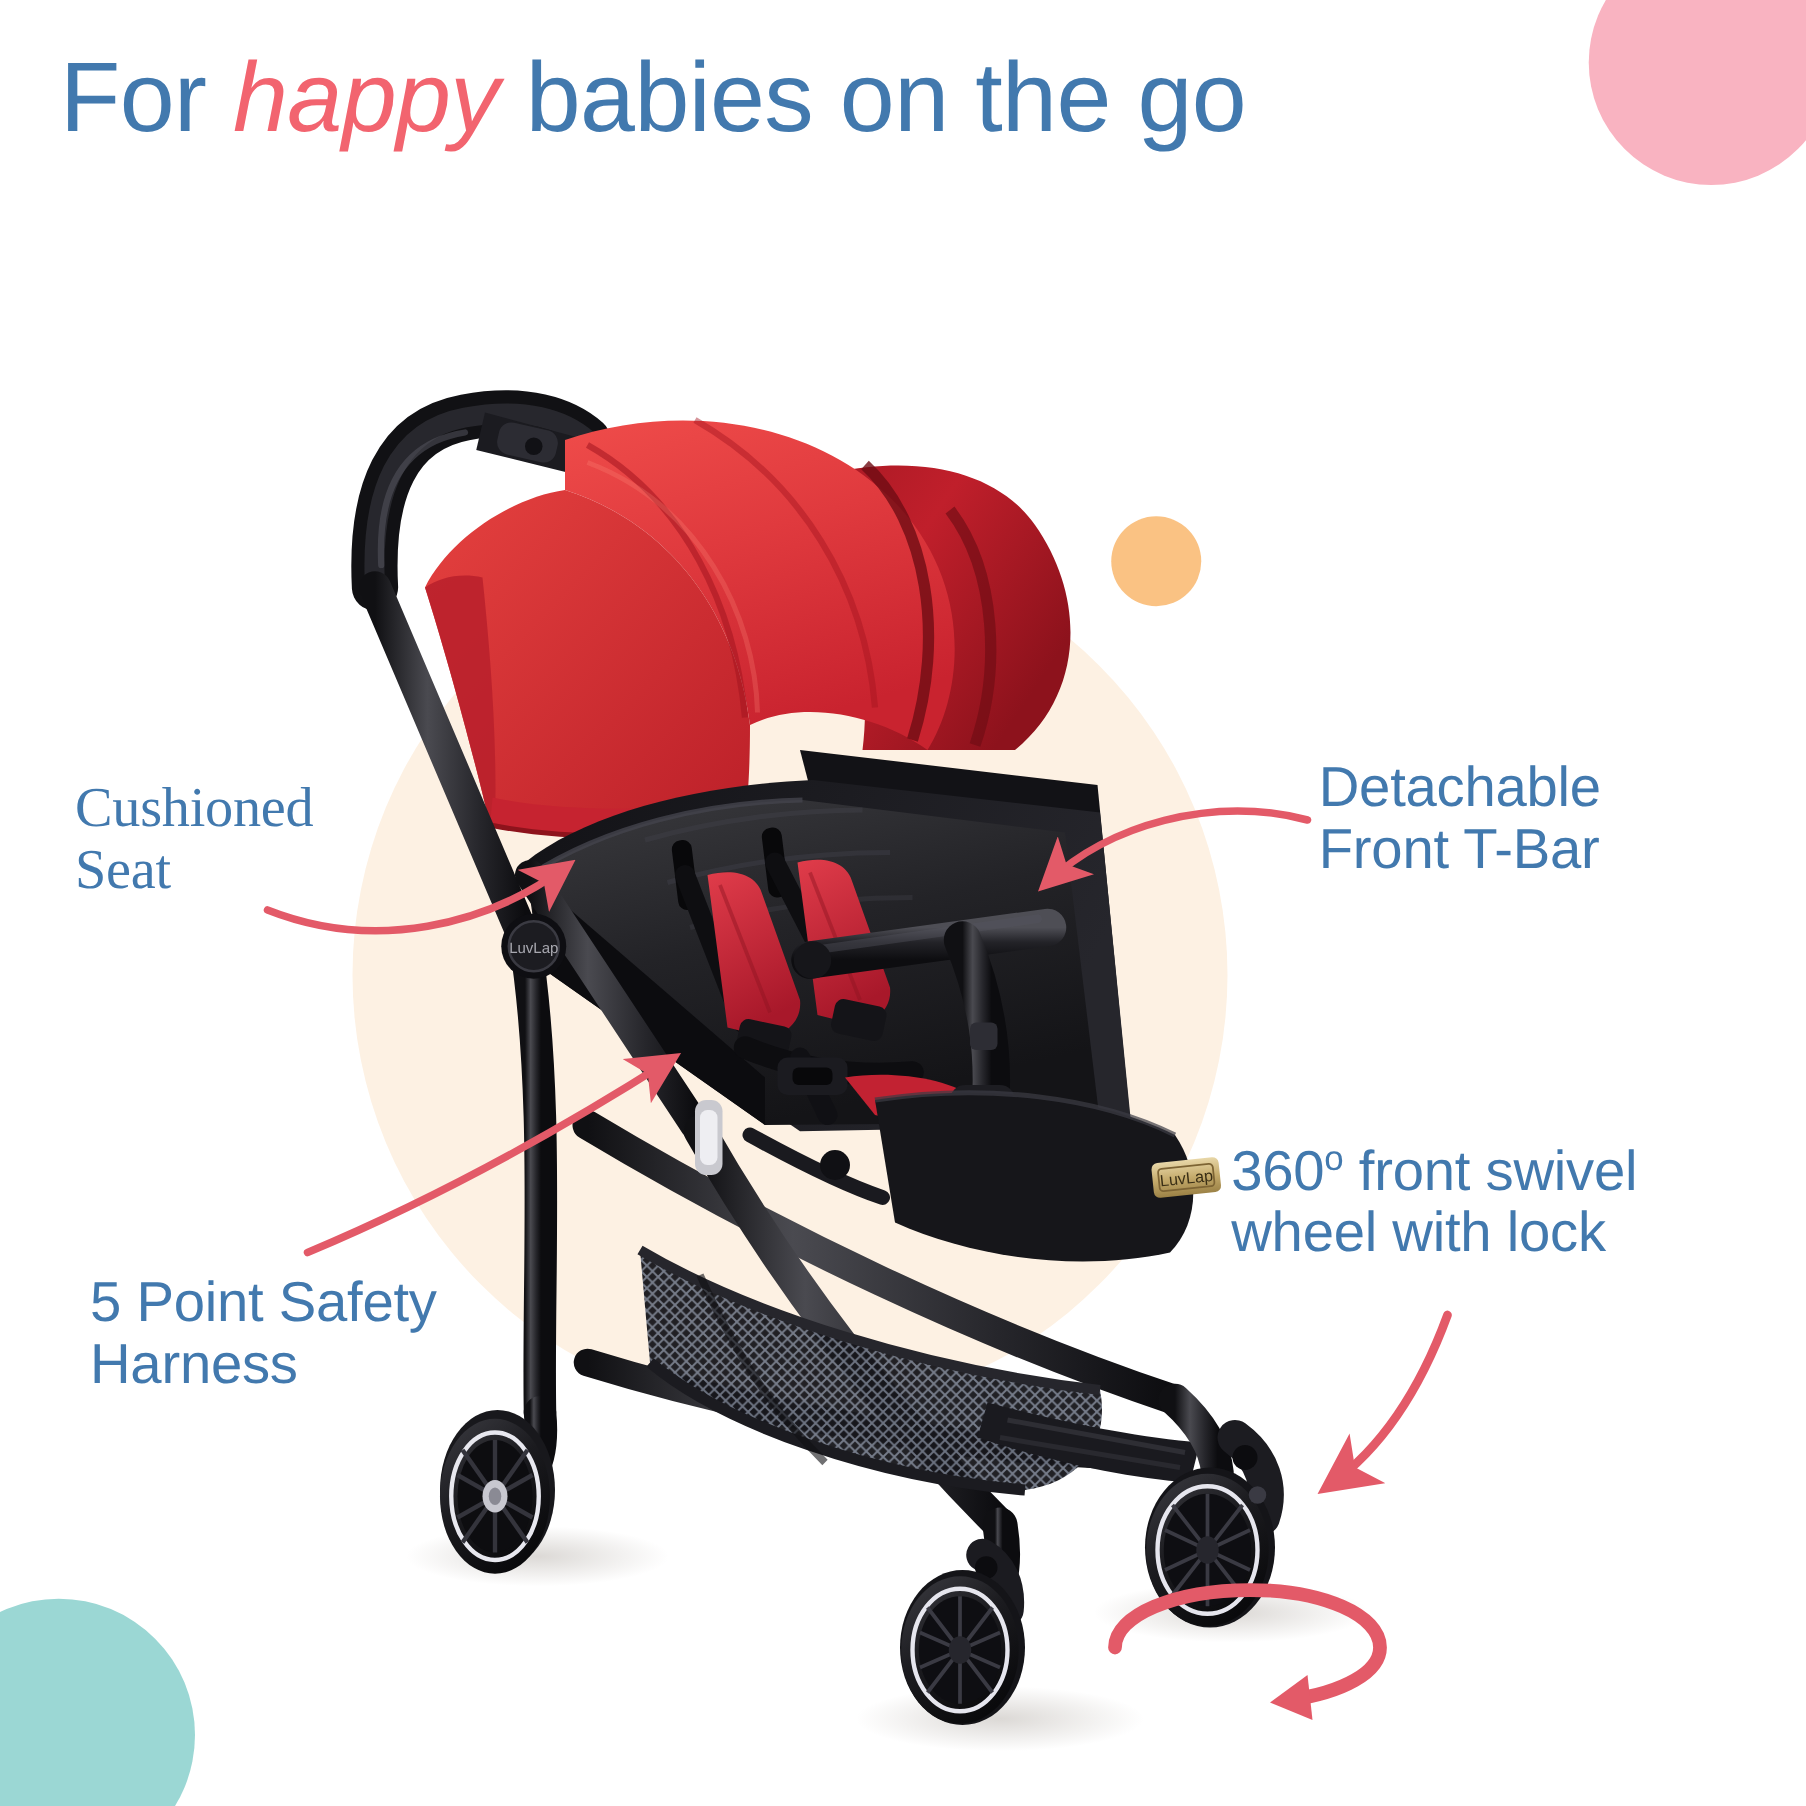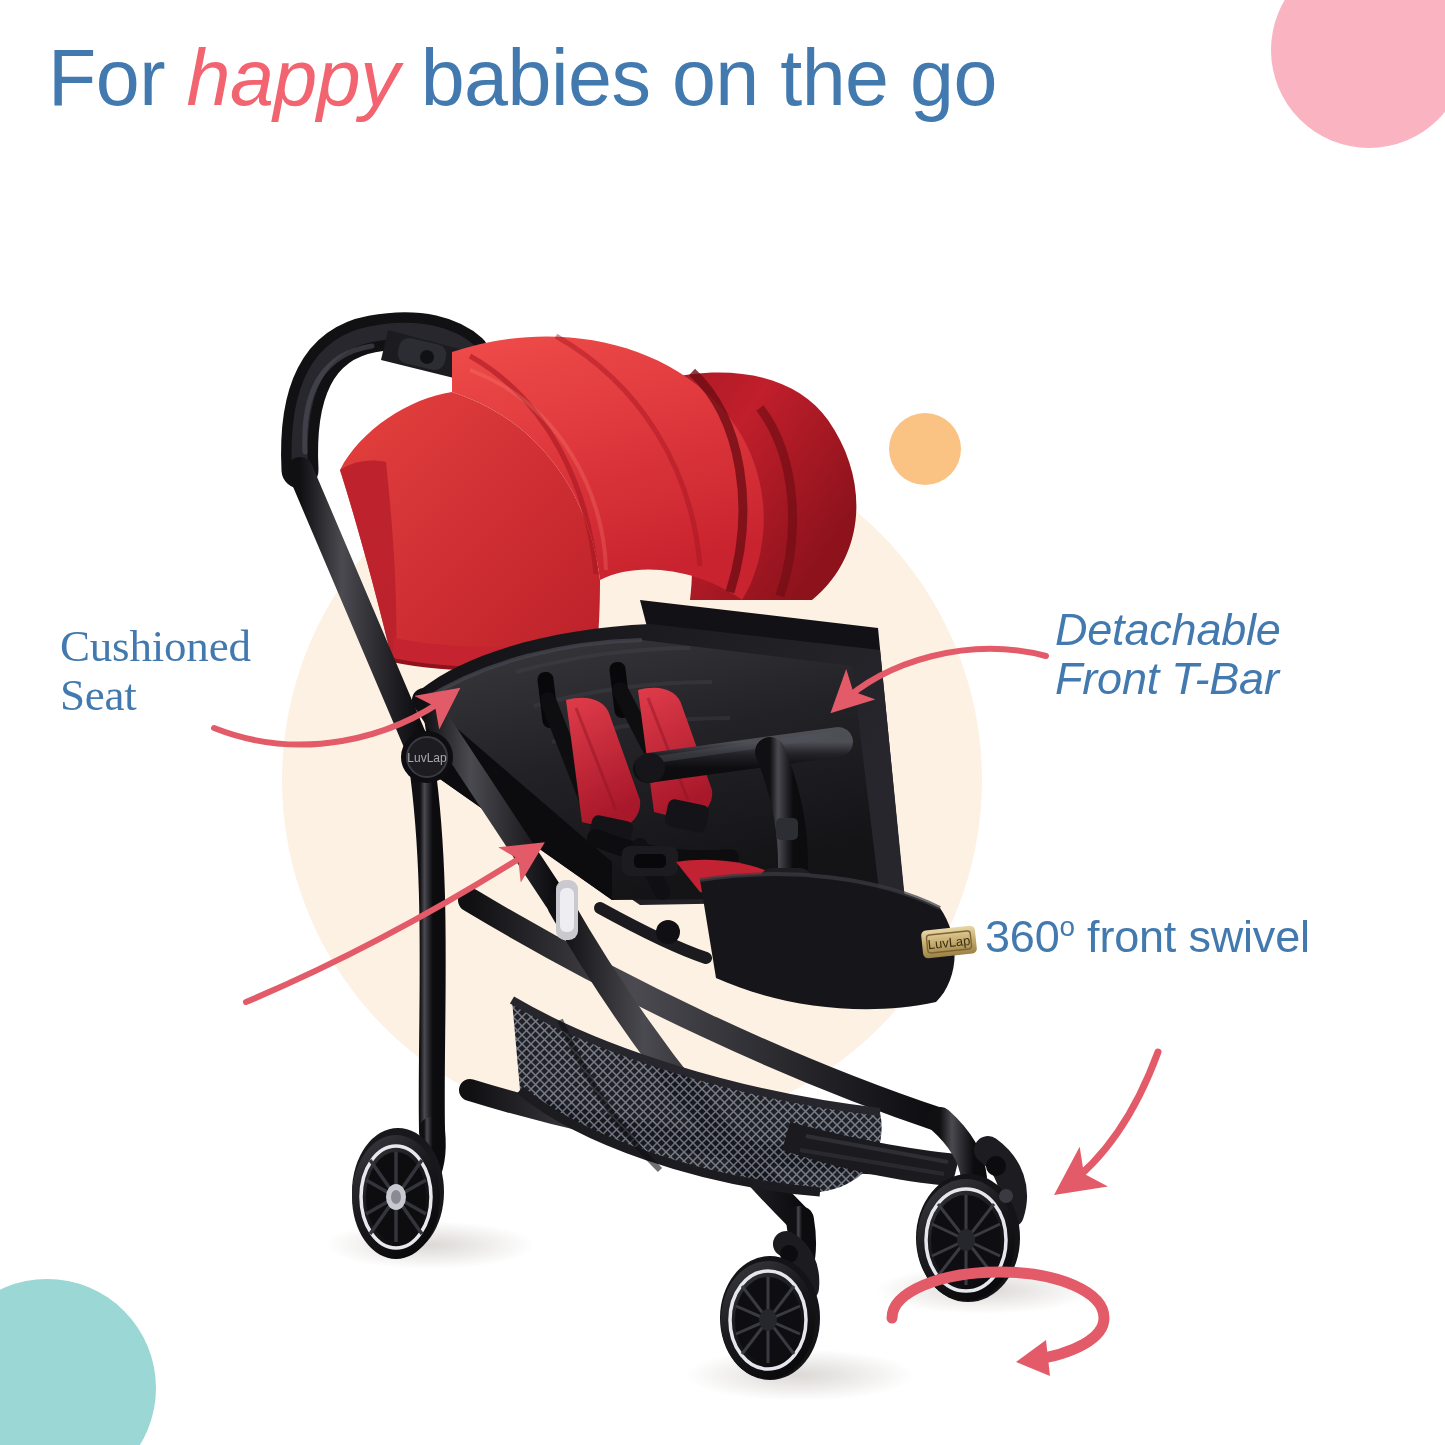--- a/index.html
+++ b/index.html
@@ -41,21 +41,21 @@
   
   .callout {
     position: absolute;
     color: #4279ae;
     font-size: 45px;
     line-height: 1.08;
     letter-spacing: -0.2px;
     white-space: pre-line;
   }
   #label-cushioned-seat   { left: 60px;   top: 622px; font-family: Liberation Serif, serif;  }
-  #label-front-tbar       { left: 1055px; top: 606px; font-style: italic;  }
+  #label-front-tbar       { left: 1055px; top: 606px;  }
   #label-safety-harness   { left: 72px;   top: 1018px; }
   #label-swivel-wheel     { left: 985px;  top: 913px;  }
   .deg { font-size: 0.62em; vertical-align: super; line-height: 0; }
 
   
   #arrows, #stroller { position: absolute; left: 0; top: 0; width: 1445px; height: 1445px; }
   #arrows { pointer-events: none; }
 </style>
 </head>
 <body>
@@ -368,16 +368,18 @@
       <path d="M1046 1340 L1016 1362 L1050 1376 Z" fill="#e35a68"></path>
     </g>
   </svg>
 
   <div class="callout" id="label-cushioned-seat">Cushioned
 Seat</div>
 
   <div class="callout" id="label-front-tbar">Detachable
 Front T-Bar</div>
 
-
-  <div class="callout" id="label-swivel-wheel"><span>360</span><span class="deg">o</span><span> front swivel</span><br></div>
+  <div class="callout" id="label-safety-harness">5 Point Safety
+Harness</div>
+
+  <div class="callout" id="label-swivel-wheel"><span>360</span><span class="deg">o</span><span> front swivel</span><br><span>wheel with lock</span></div>
 
 </div>
 
 </body></html>

